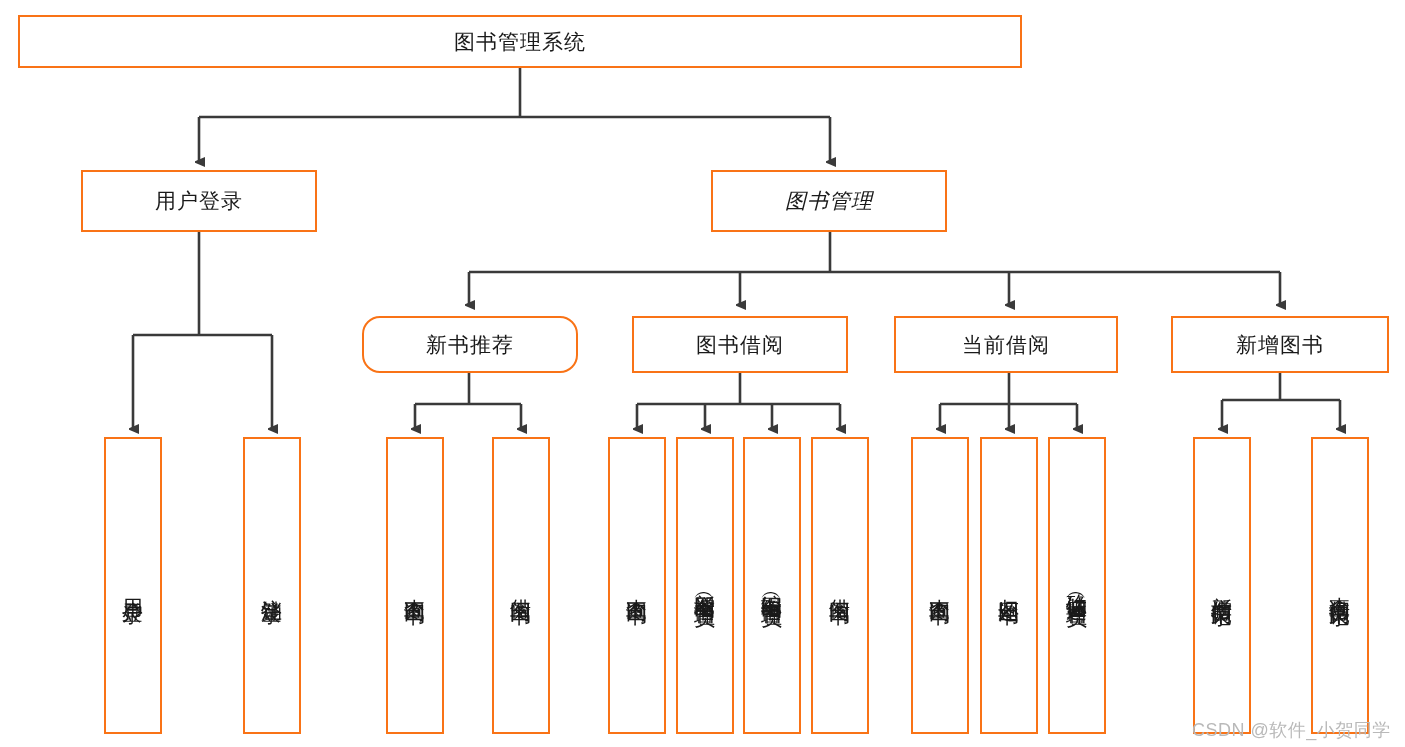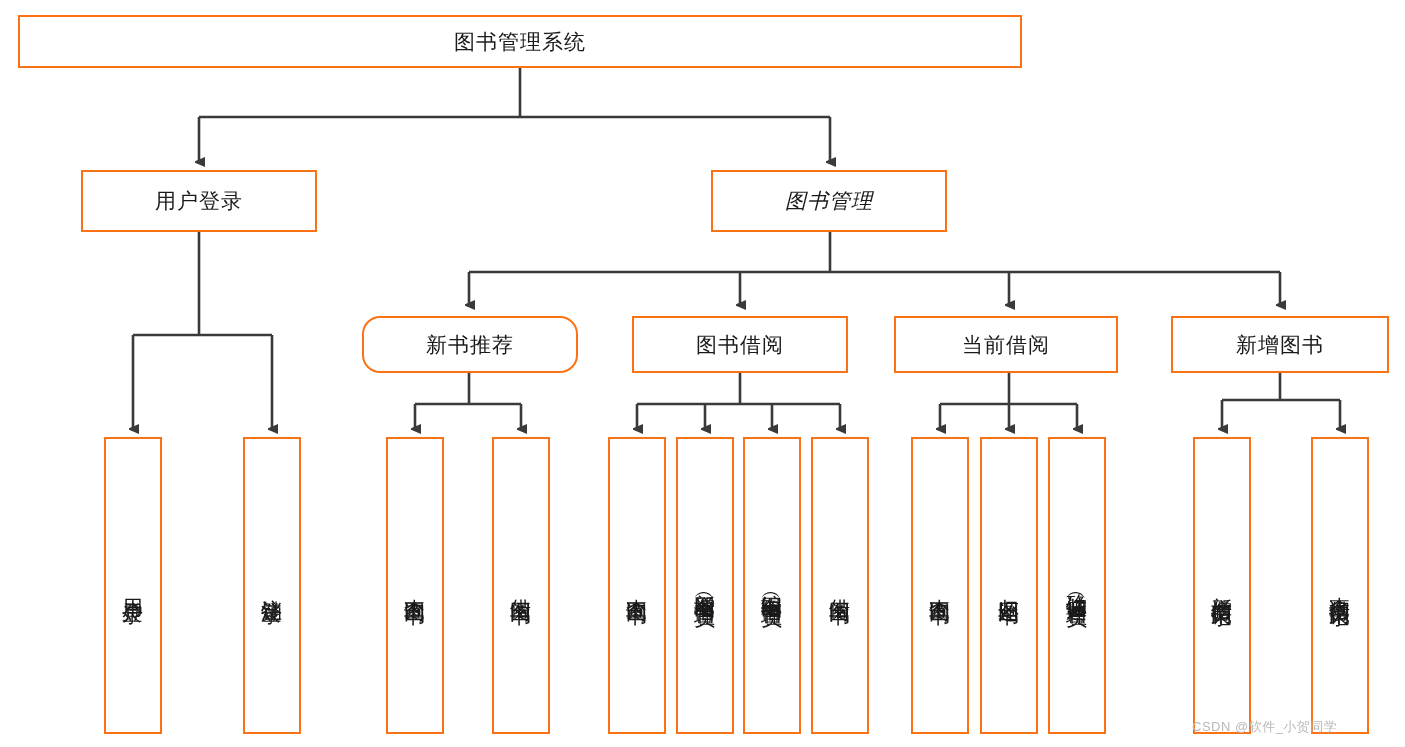--- a/index.html
+++ b/index.html
@@ -47,21 +47,21 @@
     padding: 6px 0;
     line-height: 1;
   }
   .node.vert .lbl {
     writing-mode: vertical-rl;
     text-orientation: upright;
     white-space: nowrap;
   }
   .watermark {
     position: absolute;
-    font-size: 13px;
+    font-size: 18px;
     color: #b9b9b9;
     white-space: nowrap;
     letter-spacing: 0.5px;
   }
 </style>
 </head>
 <body>
 
 <div id="canvas">
 

